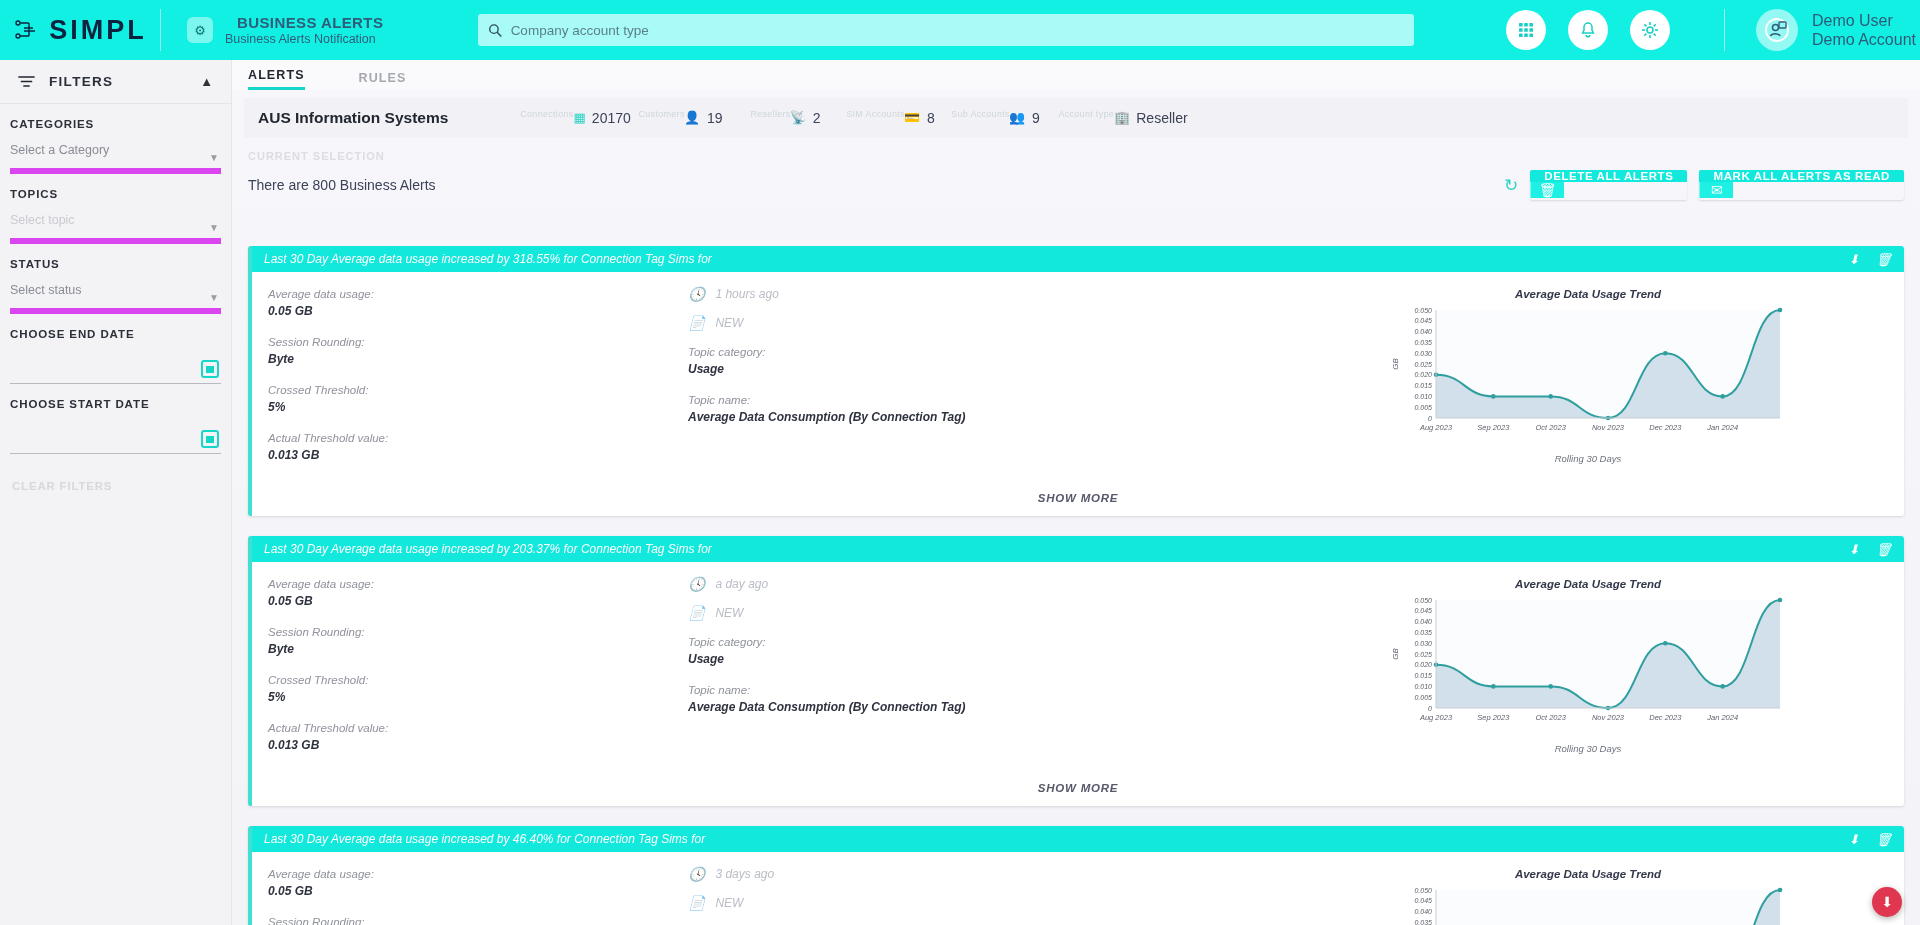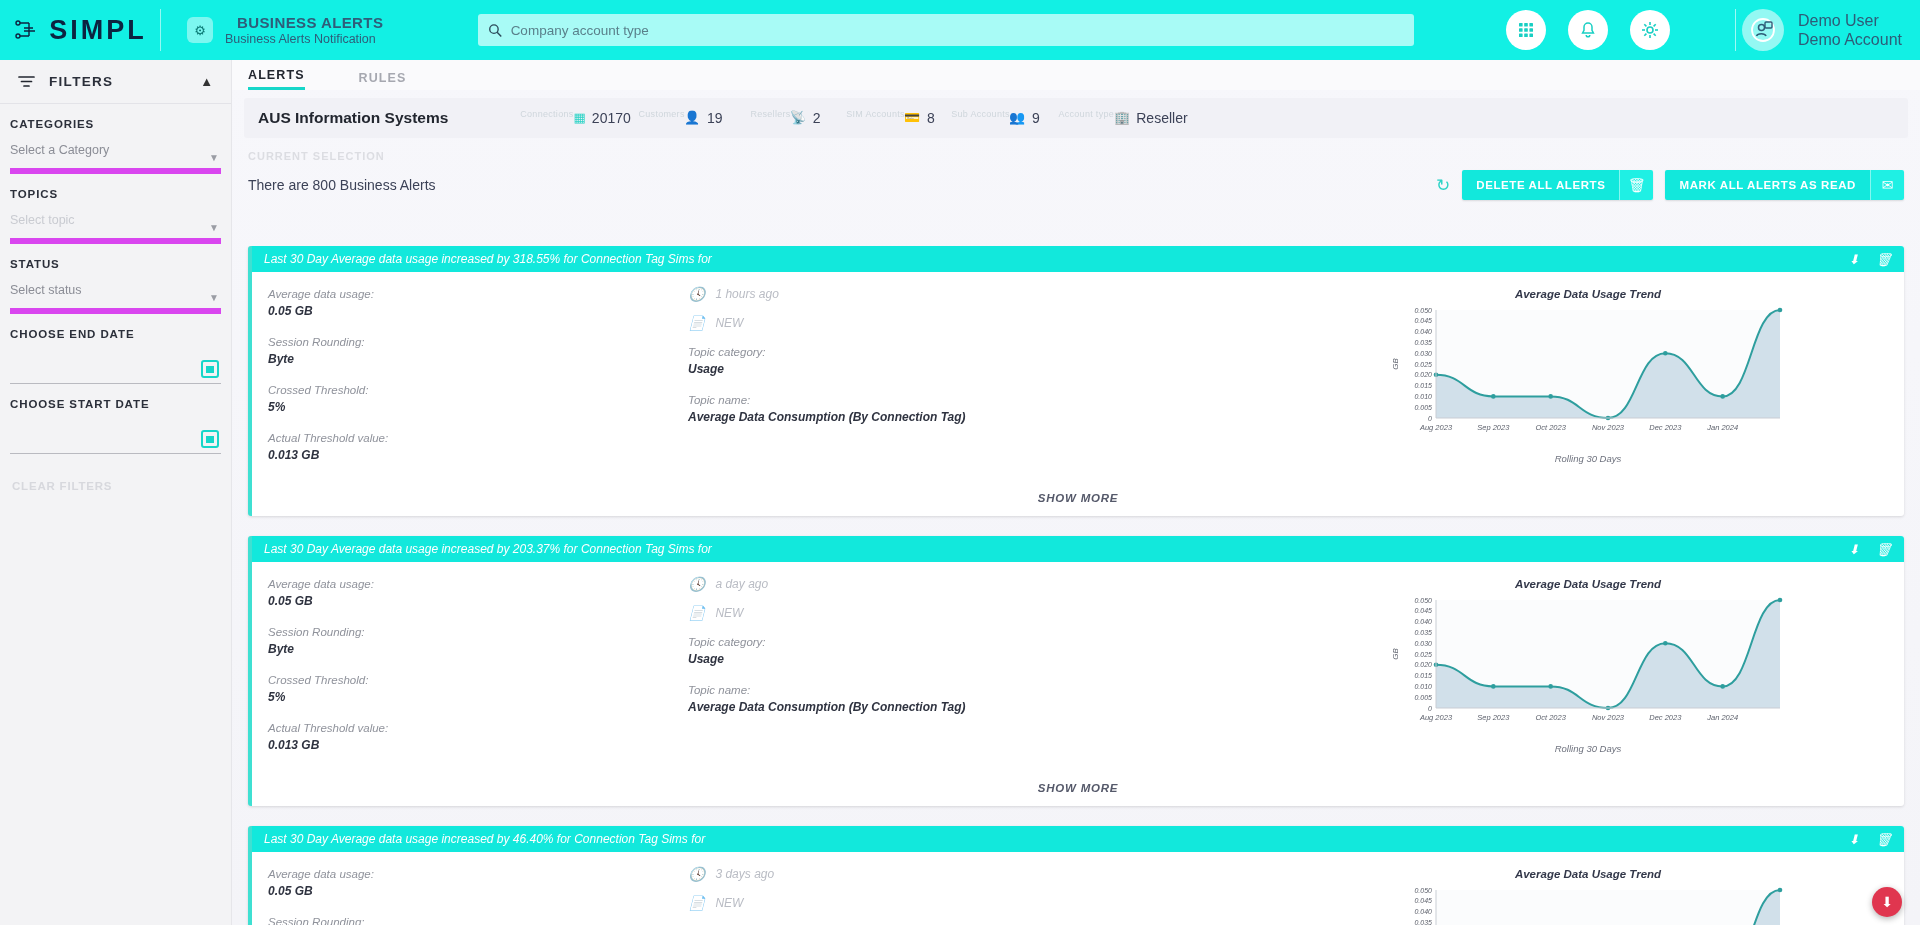--- a/index.html
+++ b/index.html
@@ -31,21 +31,21 @@
 
   #searchwrap { position:absolute; left: 478px; top: 14px; width: 936px; height: 32px;
       background:#a8fbf6; border-radius:3px; display:flex; align-items:center; padding:0 10px; }
   #searchwrap input { border:none; outline:none; background:transparent; font-size:13.5px;
       color:#2c4a5a; width:100%; font-family:"Liberation Sans",sans-serif;}
   #searchwrap input::placeholder{ color:#4c6b78; opacity:.85;}
 
   .circ-btn { width:40px;height:40px;border-radius:50%;background:#fff;display:flex;
       align-items:center;justify-content:center;cursor:pointer;}
   #head-actions { position:absolute; right: 250px; top:10px; display:flex; gap:22px; }
-  #user-zone { position:absolute; right: 18px; top:0; height:60px; display:flex; align-items:center; gap:14px; padding-left:7px;}
+  #user-zone { position:absolute; right: 4px; top:0; height:60px; display:flex; align-items:center; gap:14px; padding-left:32px;}
   #user-zone .vbar{width:1px;height:42px;background:rgba(255,255,255,.6);position:absolute;left:0;top:9px;}
   .user-av { width:42px;height:42px;border-radius:50%;background:rgba(255,255,255,.55);
       display:flex;align-items:center;justify-content:center;}
   .u-n1{font-size:16px;color:#2e5c78;line-height:19px;}
   .u-n2{font-size:16px;color:#2e5c78;line-height:19px;}
 
   
   #body { display:flex; width:1920px; height:865px; }
 
   
@@ -82,21 +82,21 @@
   .stat .sval{ display:flex;align-items:center;gap:6px; font-size:14px; color:#3c4257; line-height:18px;}
   .stat .sico{ color:#2bd3c6; font-size:13px; }
 
   #current-selection { font-size:11px; font-weight:700; letter-spacing:1px; color:#dcdde2; padding:12px 0 0 16px;}
 
   #alerts-head { display:flex; align-items:center; padding:6px 16px 0 16px; height:40px;}
   #alerts-count { font-size:14px; color:#3c4257;}
   #alerts-actions { margin-left:auto; display:flex; align-items:center; gap:12px;}
   .refresh-ico { color:#2bd3c6; font-size:17px; cursor:pointer;}
   .act-btn { display:flex; align-items:stretch; height:30px; border-radius:2px; overflow:hidden;
-      box-shadow:0 1px 2px rgba(0,0,0,.12); cursor:pointer;}
+      box-shadow:0 1px 2px rgba(0,0,0,.12); cursor:pointer;flex-direction:column;}
   .act-btn .lbl{ background:#12e8dc; color:#fff; font-size:11.5px; font-weight:700; letter-spacing:.6px;
       display:flex;align-items:center;padding:0 14px;}
   .act-btn .ic{ background:#1ff0e4; color:#fff; width:34px; display:flex;align-items:center;justify-content:center;
       border-left:1px solid rgba(255,255,255,.45); font-size:14px;}
 
   #alerts-scroll { position:absolute; top:186px; left:0; right:0; bottom:0; padding:0 16px; overflow:hidden;font-style:italic;}
 
   .alert-card { background:#fff; border-radius:3px; box-shadow:0 1px 3px rgba(0,0,0,.13);
       margin-bottom:20px; overflow:hidden; border-left:4px solid #3fe0d2;}
   .alert-bar { background:#12e8dc; height:26px; display:flex; align-items:center; padding:0 12px;}

